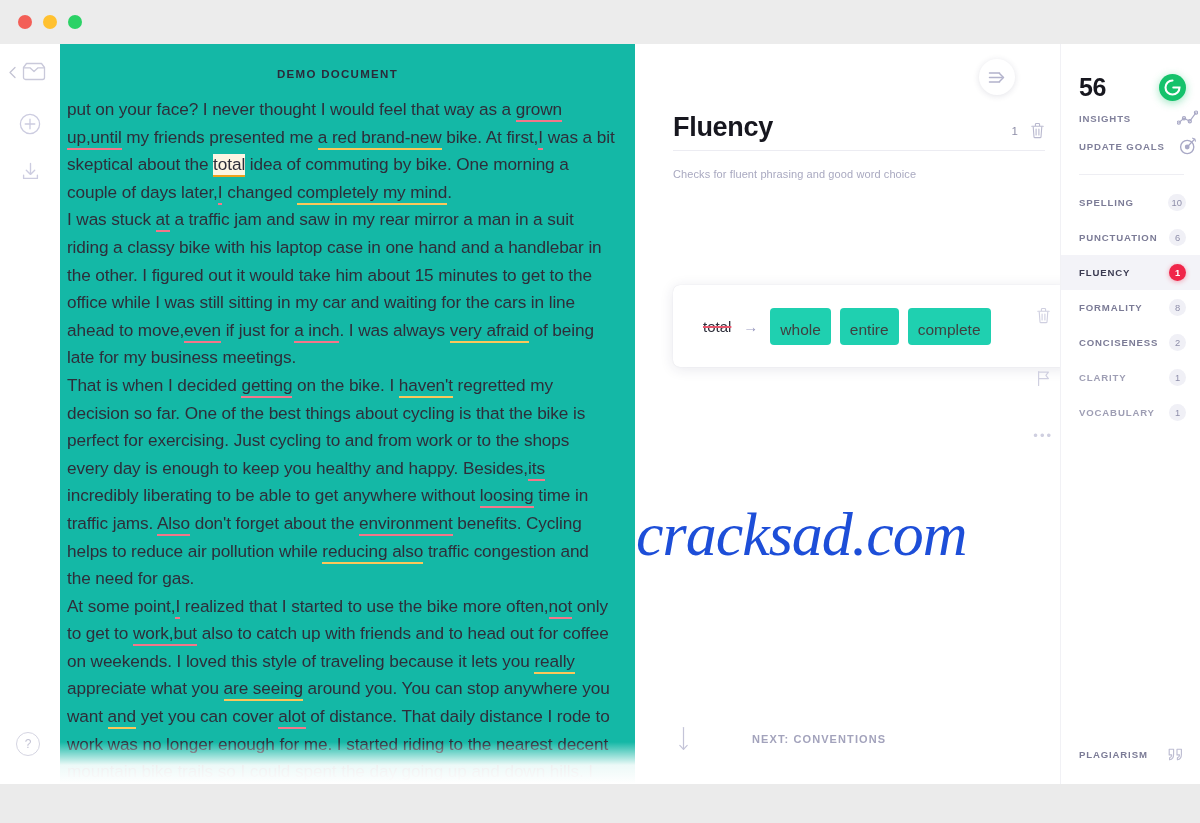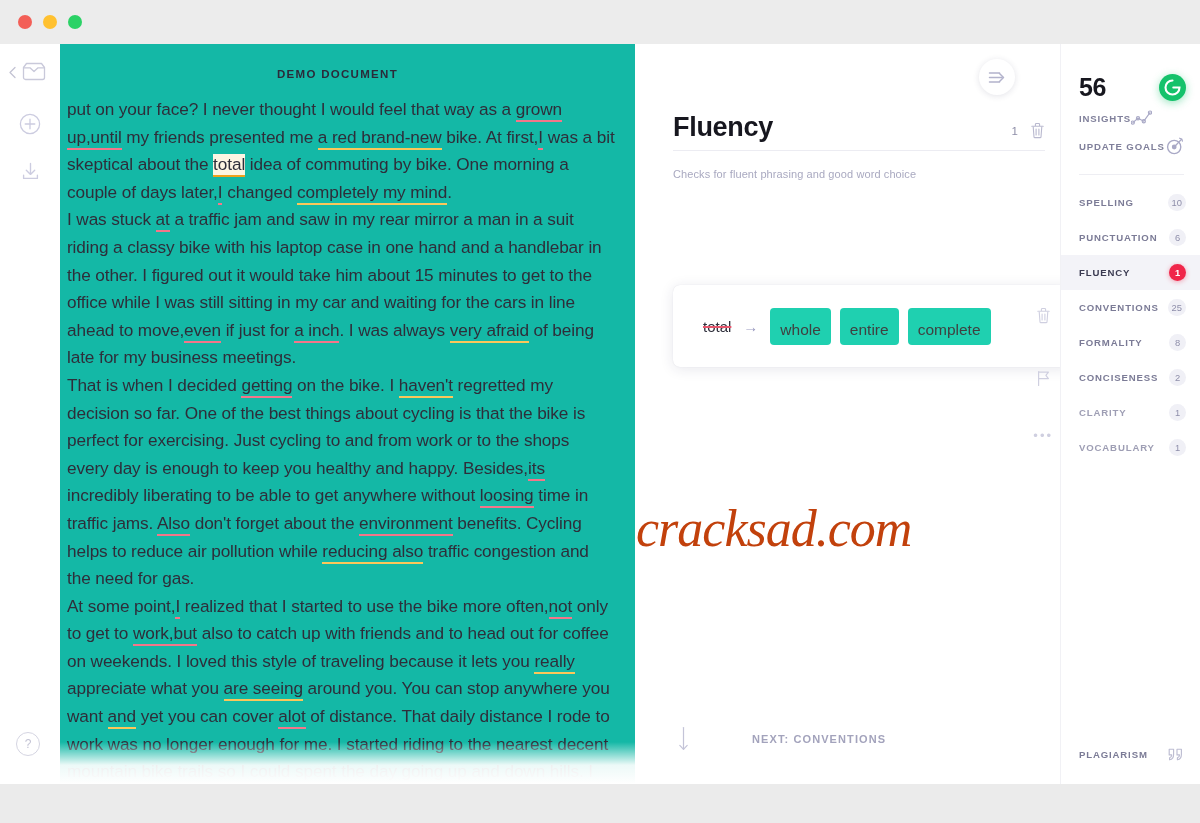--- a/index.html
+++ b/index.html
@@ -269,22 +269,22 @@
     letter-spacing: 1.1px;
     color: #a3a3bc;
     padding-left: 48px;
   }
 
   .watermark {
     position: absolute;
     left: 1px; top: 455px;
     font-family: "Liberation Serif", serif;
     font-style: italic;
-    font-size: 52px;
-    color: #c2410c;
+    font-size: 62px;
+    color: #1d4ed8;
     letter-spacing: -1px;
     white-space: nowrap;
     z-index: 40;
     text-shadow: 0 1px 0 rgba(255,255,255,0.35);
   }
 
   
   .score-col {
     flex: 0 0 140px;
     width: 140px;
@@ -315,20 +315,21 @@
     background: #15c26b;
     color: #ffffff;
     display: flex;
     align-items: center;
     justify-content: center;
     box-shadow: 0 2px 9px rgba(21,194,107,0.42);
   }
   .meta-row {
     display: flex;
     align-items: center;
+    justify-content: space-between;
     padding: 0 2px 0 18px;
     height: 28px;
     color: #8e8eaa;
   }
   .meta-label {
     font-size: 9.6px;
     font-weight: bold;
     letter-spacing: 0.85px;
     color: #80809b;
   }
@@ -568,24 +569,20 @@
           </div>
           <div class="cat-row">
             <span class="cat-name">PUNCTUATION</span>
             <span class="cat-badge">6</span>
           </div>
           <div class="cat-row active">
             <span class="cat-name">FLUENCY</span>
             <span class="cat-badge alert">1</span>
           </div>
           <div class="cat-row">
-            <span class="cat-name">CONVENTIONS</span>
-            <span class="cat-badge">25</span>
-          </div>
-          <div class="cat-row">
             <span class="cat-name">FORMALITY</span>
             <span class="cat-badge">8</span>
           </div>
           <div class="cat-row">
             <span class="cat-name">CONCISENESS</span>
             <span class="cat-badge">2</span>
           </div>
           <div class="cat-row dim">
             <span class="cat-name">CLARITY</span>
             <span class="cat-badge">1</span>

